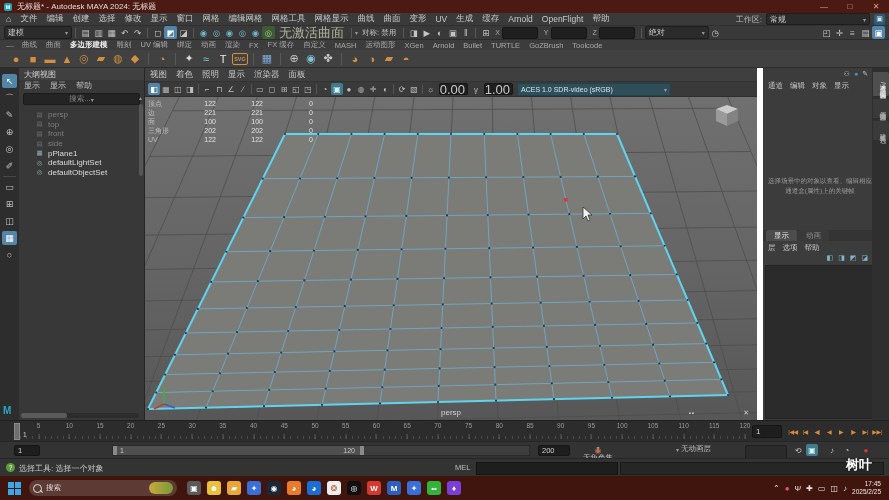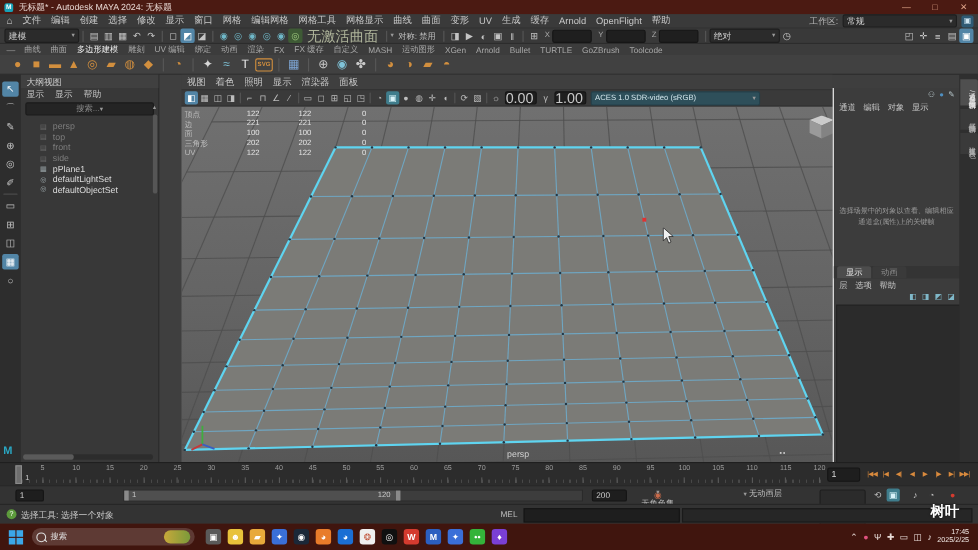--- a/index.html
+++ b/index.html
@@ -43,21 +43,21 @@
   .xyz{display:flex;align-items:center;gap:2px;margin:0 3px;}
   .xyz-lab{font-size:7px;color:#a8a8a8;}
   .xyz-field{width:34px;height:10px;background:#1f1f1f;border:1px solid #161616;border-radius:2px;}
   .abs-select{width:56px;height:11px;background:#2b2b2b;border:1px solid #1e1e1e;border-radius:2px;
               display:flex;align-items:center;justify-content:space-between;padding:0 3px;font-size:8px;color:#ccc;}
   .sl-right{margin-left:auto;display:flex;align-items:center;padding-right:4px;}
   
   .shelftabs{position:absolute;left:0;top:40px;width:889px;height:10px;background:#3c3c3c;
              display:flex;align-items:center;gap:8px;padding-left:6px;box-sizing:border-box;}
   .stab{font-size:7.5px;color:#a8a8a8;white-space:nowrap;}
-  .stab.active{color:#f0f0f0;font-weight:normal;}
+  .stab.active{color:#f0f0f0;font-weight:bold;}
   .shelf-collapse{color:#9a9a9a;font-size:8px;}
   .shelficons{position:absolute;left:0;top:50px;width:889px;height:18px;background:#414141;
               display:flex;align-items:center;gap:1px;padding-left:8px;box-sizing:border-box;border-bottom:1px solid #2c2c2c;}
   .si{width:16px;height:15px;display:flex;align-items:center;justify-content:center;font-size:11px;flex:none;}
   .si.sep{width:1px;height:12px;background:#585858;margin:0 4px;}
   .si.txt{font-size:5.5px;font-weight:bold;border:1px solid #d28f3e;border-radius:2px;width:14px;height:10px;}
   
   .toolbox{position:absolute;left:0;top:68px;width:19px;height:352px;background:#2d2d2d;
            display:flex;flex-direction:column;align-items:center;padding-top:6px;box-sizing:border-box;gap:3px;}
   .tbi{width:15px;height:14px;display:flex;align-items:center;justify-content:center;font-size:9px;color:#c0c0c0;border-radius:2px;flex:none;}
@@ -74,21 +74,21 @@
   .ol-list{position:relative;padding-top:3px;}
   .orow{display:flex;align-items:center;height:9.6px;padding-left:16px;gap:4px;font-size:8px;color:#dcdcdc;}
   .orow .oi{font-size:6.5px;color:#9aa5a8;width:9px;text-align:center;}
   .orow.muted{color:#7d7d7d;}
   .orow.muted .oi{color:#6d6d6d;}
   .ol-vscroll{position:absolute;right:1px;top:36px;width:4px;height:72px;background:#565656;border-radius:2px;}
   .ol-vup{position:absolute;right:1px;top:27px;font-size:5px;color:#9a9a9a;}
   .ol-hscroll{position:absolute;left:2px;bottom:2px;width:118px;height:5px;background:#2c2c2c;border-radius:2px;}
   .ol-hthumb{width:46px;height:5px;background:#5a5a5a;border-radius:2px;}
   
-  .viewport{position:absolute;left:145px;top:68px;width:612px;height:352px;background:#3f3f3f;box-sizing:border-box;padding-left:20px;}
+  .viewport{position:absolute;left:145px;top:68px;width:612px;height:352px;background:#3f3f3f;box-sizing:border-box;}
   .vp-menus{height:13px;display:flex;gap:9px;align-items:center;padding-left:5px;font-size:8.5px;color:#c8c8c8;background:#3f3f3f;}
   .vp-toolbar{height:14px;display:flex;align-items:center;background:#3a3a3a;padding-left:3px;gap:0;border-top:1px solid #333;border-bottom:1px solid #2e2e2e;}
   .vti{width:12px;height:12px;display:flex;align-items:center;justify-content:center;font-size:8px;color:#bdbdbd;border-radius:2px;flex:none;}
   .vti.active{background:#5285a6;color:#fff;}
   .vti.teal{background:#3f7d8c;color:#d8f2f8;}
   .vti.sep{width:1px;height:10px;background:#555;margin:0 2px;}
   .vp-field{width:25px;height:10px;background:#1f1f1f;border:1px solid #161616;border-radius:2px;
             font-size:13px;color:#c8c8c8;display:flex;align-items:center;justify-content:flex-end;padding-right:2px;margin:0 2px;}
   .cs-select{width:146px;height:11px;background:#2e4f5a;border:1px solid #24404a;border-radius:2px;margin-left:2px;
              display:flex;align-items:center;justify-content:space-between;padding:0 3px;font-size:7px;color:#d5e8ee;}
@@ -99,22 +99,22 @@
   .hud-v1{width:28px;text-align:right;font-size:7px;color:#e2e2e2;}
   .hud-v2{width:47px;text-align:right;font-size:7px;color:#e2e2e2;}
   .hud-v3{width:50px;text-align:right;font-size:7px;color:#e2e2e2;}
   .persp-label{position:absolute;left:50%;bottom:3px;transform:translateX(-50%);font-size:8px;color:#d2d2d2;}
   .vp-corner{position:absolute;right:62px;bottom:4px;font-size:6px;color:#d8d8d8;letter-spacing:1px;}
   .vp-x{position:absolute;right:8px;bottom:3px;font-size:7px;color:#cfcfcf;}
   .compass{position:absolute;right:18px;top:8px;}
   .axis{position:absolute;left:6px;bottom:8px;}
   .cursor{position:absolute;left:437px;top:110px;}
   
-  .rightpanel{position:absolute;left:757px;top:80px;width:115px;height:352px;background:#3c3c3c;
-              border-left:1px solid #ffffff;box-sizing:border-box;font-family:Liberation Serif, serif;}
+  .rightpanel{position:absolute;left:757px;top:68px;width:115px;height:352px;background:#3c3c3c;
+              border-left:6px solid #ffffff;box-sizing:border-box;font-family:Liberation Serif, serif;}
   .rp-topicons{height:12px;display:flex;justify-content:flex-end;gap:4px;align-items:center;padding-right:4px;}
   .rp-ti{font-size:7px;color:#b8c8cc;}
   .rp-menus{height:11px;display:flex;gap:7px;align-items:center;padding-left:5px;font-size:7.5px;color:#c4c4c4;}
   .rp-hint{position:absolute;left:4px;top:108px;width:106px;text-align:center;font-size:6.5px;color:#9a9a9a;line-height:10px;}
   .layer-tabs{position:absolute;left:0;top:162px;width:115px;height:11px;display:flex;gap:1px;padding-left:3px;box-sizing:border-box;background:#343434;}
   .ltab{padding:0 8px;height:11px;display:flex;align-items:center;font-size:7.5px;color:#8d8d8d;background:#3a3a3a;border-radius:2px 2px 0 0;}
   .ltab.active{background:#4c4c4c;color:#e0e0e0;}
   .layer-menus{position:absolute;left:0;top:174px;width:115px;height:11px;display:flex;gap:7px;align-items:center;padding-left:5px;font-size:7.5px;color:#c4c4c4;box-sizing:border-box;}
   .layer-iconrow{position:absolute;right:4px;top:186px;display:flex;gap:5px;}
   .lic{font-size:7px;color:#7fb8c9;}

